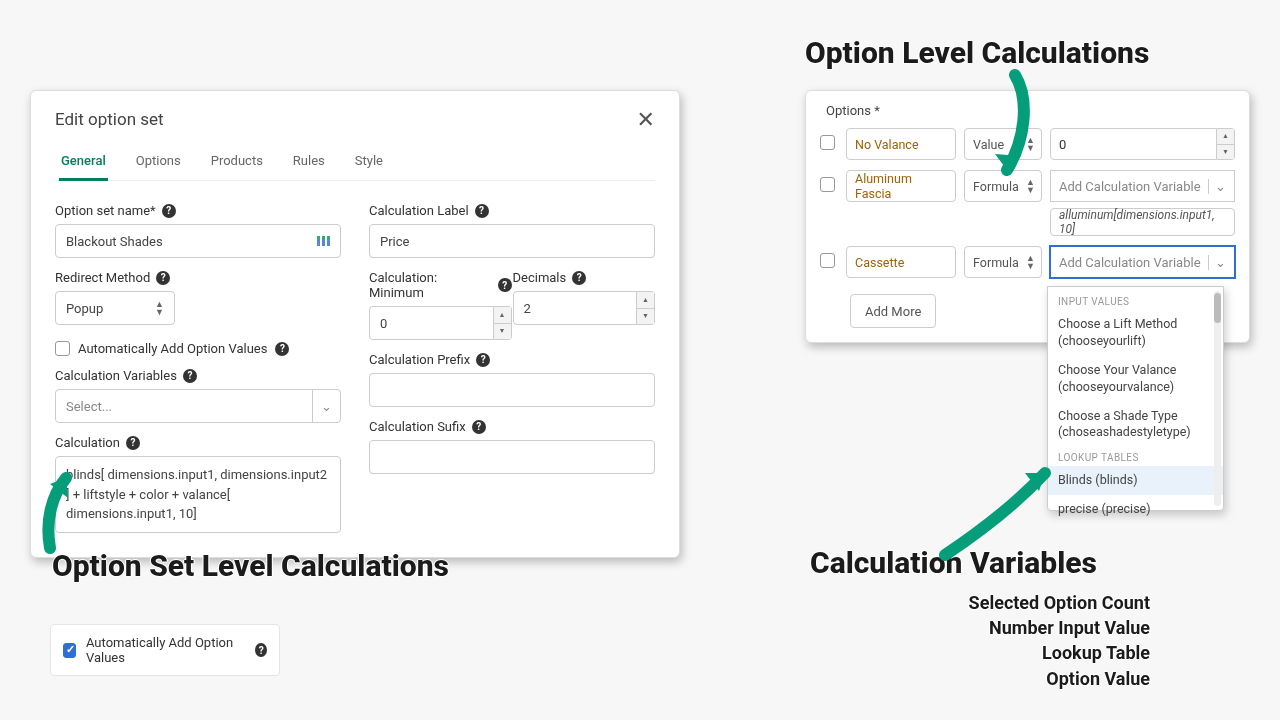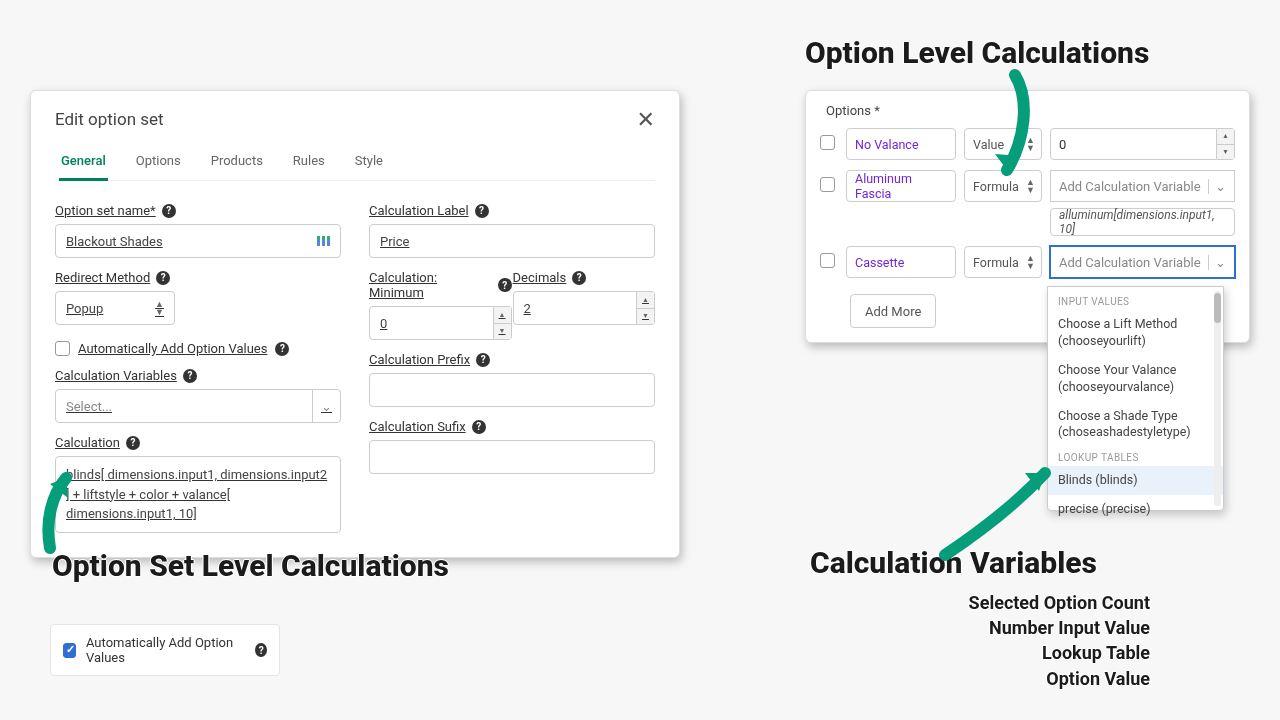--- a/index.html
+++ b/index.html
@@ -23,21 +23,21 @@
   }
   
   .left-card { left: 30px; top: 90px; width: 650px; padding: 18px 24px 24px; }
   .dialog-head { display:flex; align-items:flex-start; justify-content:space-between; }
   .dialog-title { font-size: 17px; font-weight: 400; color:#444; }
   .close-x { font-size: 22px; color:#555; cursor:pointer; line-height:1; }
   .tabs { display:flex; gap: 26px; border-bottom:1px solid #eee; margin: 14px 0 16px; padding: 0 4px;}
   .tab { padding: 8px 2px 10px; font-size:13px; color:#666; cursor:pointer; }
   .tab.active { color:#008060; border-bottom: 3px solid #008060; margin-bottom:-1px; font-weight:500;}
   .cols { display:flex; gap: 28px; }
-  .col { display:flex; flex-direction:column; gap: 6px; text-decoration: underline; }
+  .col { display:flex; flex-direction:column; gap: 6px; }
   .col.l { flex: 1 1 290px; }
   .col.r { flex: 1 1 290px; }
   .fldlabel { font-size:13px; color:#333; margin-top:6px; display:flex; align-items:center; gap:6px;}
   .help { display:inline-flex; width:14px; height:14px; border-radius:50%; background:#333; color:#fff; font-size:10px; font-weight:700; align-items:center; justify-content:center; }
   .input, .select {
     height: 34px; border:1px solid #ccc; border-radius:4px; padding: 0 10px;
     font-size:13px; color:#444; background:#fff; display:flex; align-items:center;
   }
   .textarea { border:1px solid #ccc; border-radius:4px; padding:8px 10px; font-size:13px; color:#444; background:#fff; min-height:60px; line-height:1.5;}
   .select { justify-content:space-between; }
@@ -58,21 +58,21 @@
   .bars-icon { display:inline-flex; flex-direction:column; gap:2px; margin-left:auto;}
   .bars-icon span{ width:3px; height:10px; background: linear-gradient(to bottom,#3a7 0 40%,#58d 40% 100%); display:block;}
   .bars-icon { flex-direction:row; gap:2px;}
   
   .small-card { position:absolute; left:50px; top:624px; width:230px; background:#fff; border:1px solid #e5e5e5; border-radius:4px; padding:10px 12px; display:flex; align-items:center; gap:10px;}
   
   .right-card { left: 805px; top: 90px; width: 445px; padding: 12px 14px 14px;}
   .rtitle { font-size:13px; color:#444; margin:0 0 10px 6px;}
   .optrow { display:flex; align-items:flex-start; gap:8px; margin-bottom:10px;}
   .optrow .chk { flex:0 0 18px; padding-top:7px;}
-  .name-in { width:110px; height:32px; border:1px solid #ccc; border-radius:4px; padding:0 8px; font-size:12.5px; display:flex; align-items:center; color:#6d28d9;}
+  .name-in { width:110px; height:32px; border:1px solid #ccc; border-radius:4px; padding:0 8px; font-size:12.5px; display:flex; align-items:center; color:#a16207;}
   .type-sel { width:78px; height:32px; border:1px solid #ccc; border-radius:4px; padding:0 6px 0 8px; font-size:12.5px; display:flex; align-items:center; justify-content:space-between; color:#555;}
   .valcol { flex:1; display:flex; flex-direction:column; gap:6px;}
   .numfield { display:flex;}
   .numfield .num-in { flex:1; height:32px; border:1px solid #ccc; border-radius:4px 0 0 4px; padding:0 8px; display:flex; align-items:center;}
   .formula-in { height:32px; border:1px solid #ccc; border-radius:0; padding:0 8px; display:flex; align-items:center; color:#888; justify-content:space-between;}
   .formula-in.focused { border:1px solid #2e6fd6; box-shadow: 0 0 0 1px #2e6fd6;}
   .formula-val { height:28px; border:1px solid #ccc; border-top:none; border-radius:0 0 4px 4px; padding:0 8px; display:flex; align-items:center; font-size:12px; color:#555;}
   .addmore { display:inline-flex; align-items:center; justify-content:center; height:34px; padding:0 14px; border:1px solid #ccc; border-radius:4px; background:#fff; font-size:13px; color:#555; margin-top:6px; margin-left:30px;}
   
   .ddpanel {

